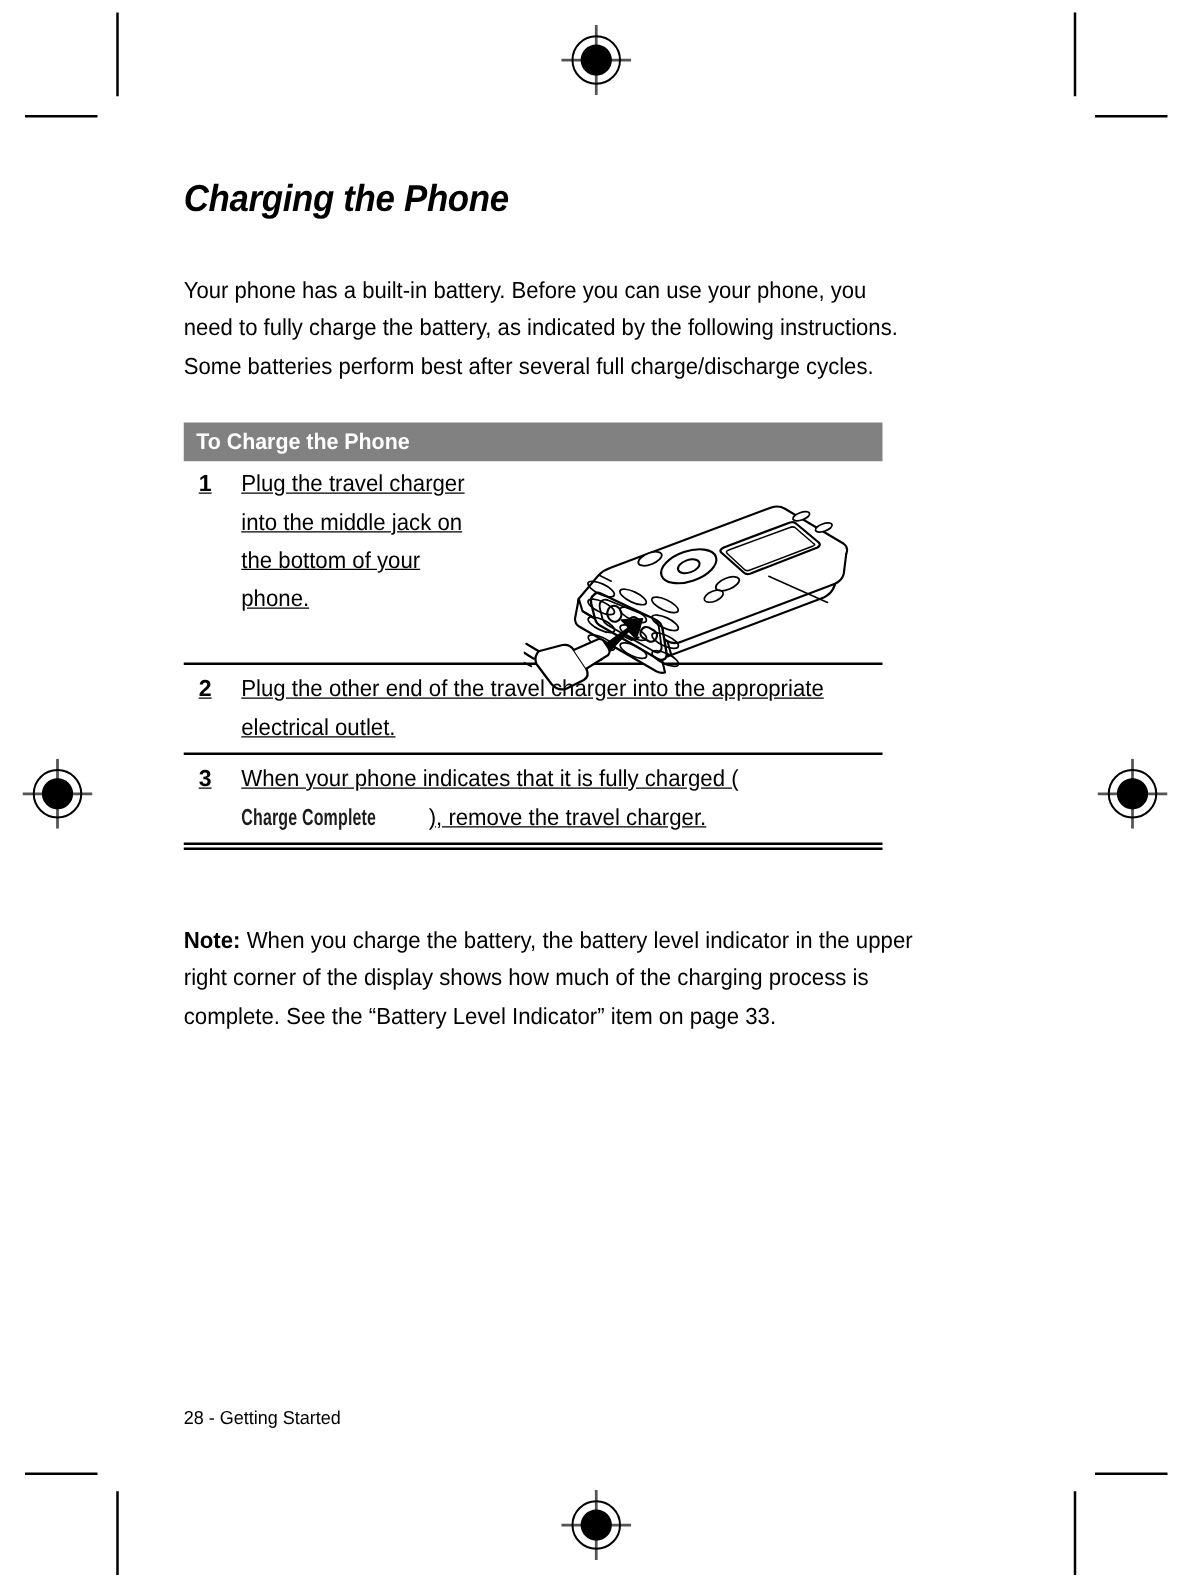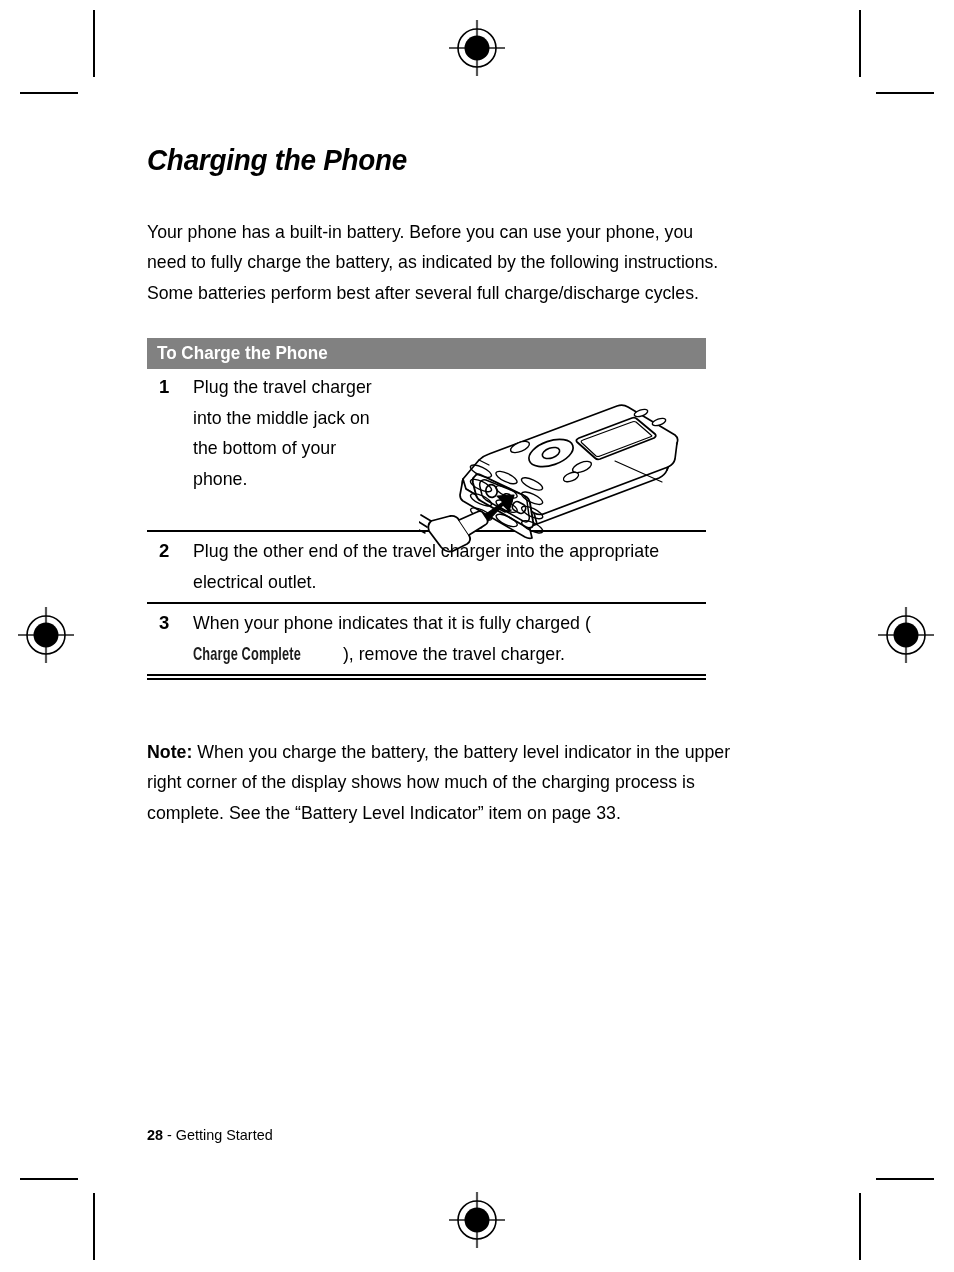--- a/index.html
+++ b/index.html
@@ -66,20 +66,21 @@
     transform: scaleX(0.955);
     transform-origin: left top;
   }
 
   
   .proc-table {
     position: absolute;
     top: 338px;
     left: 0;
     width: 559px;
+    text-decoration: underline;
   }
 
   .proc-head {
     background: #818181;
     color: #ffffff;
     font-weight: bold;
     font-size: 18px;
     line-height: 26px;
     padding: 2px 0 3px 10px;
     transform-origin: left top;
@@ -164,21 +165,21 @@
   
   .footer {
     position: absolute;
     top: 1124px;
     left: 0;
     font-size: 15px;
     line-height: 22px;
     transform: scaleX(0.96);
     transform-origin: left top;
   }
-  .footer .pg { font-weight: bold; }
+  .footer .pg { font-weight: normal; }
 </style>
 </head>
 <body>
 
 <div class="crop-line crop-v" style="left:93px; top:10px; height:67px;"></div>
 <div class="crop-line crop-h" style="left:20px; top:92px; width:58px;"></div>
 
 <div class="crop-line crop-v" style="left:859px; top:10px; height:67px;"></div>
 <div class="crop-line crop-h" style="left:876px; top:92px; width:58px;"></div>
 

